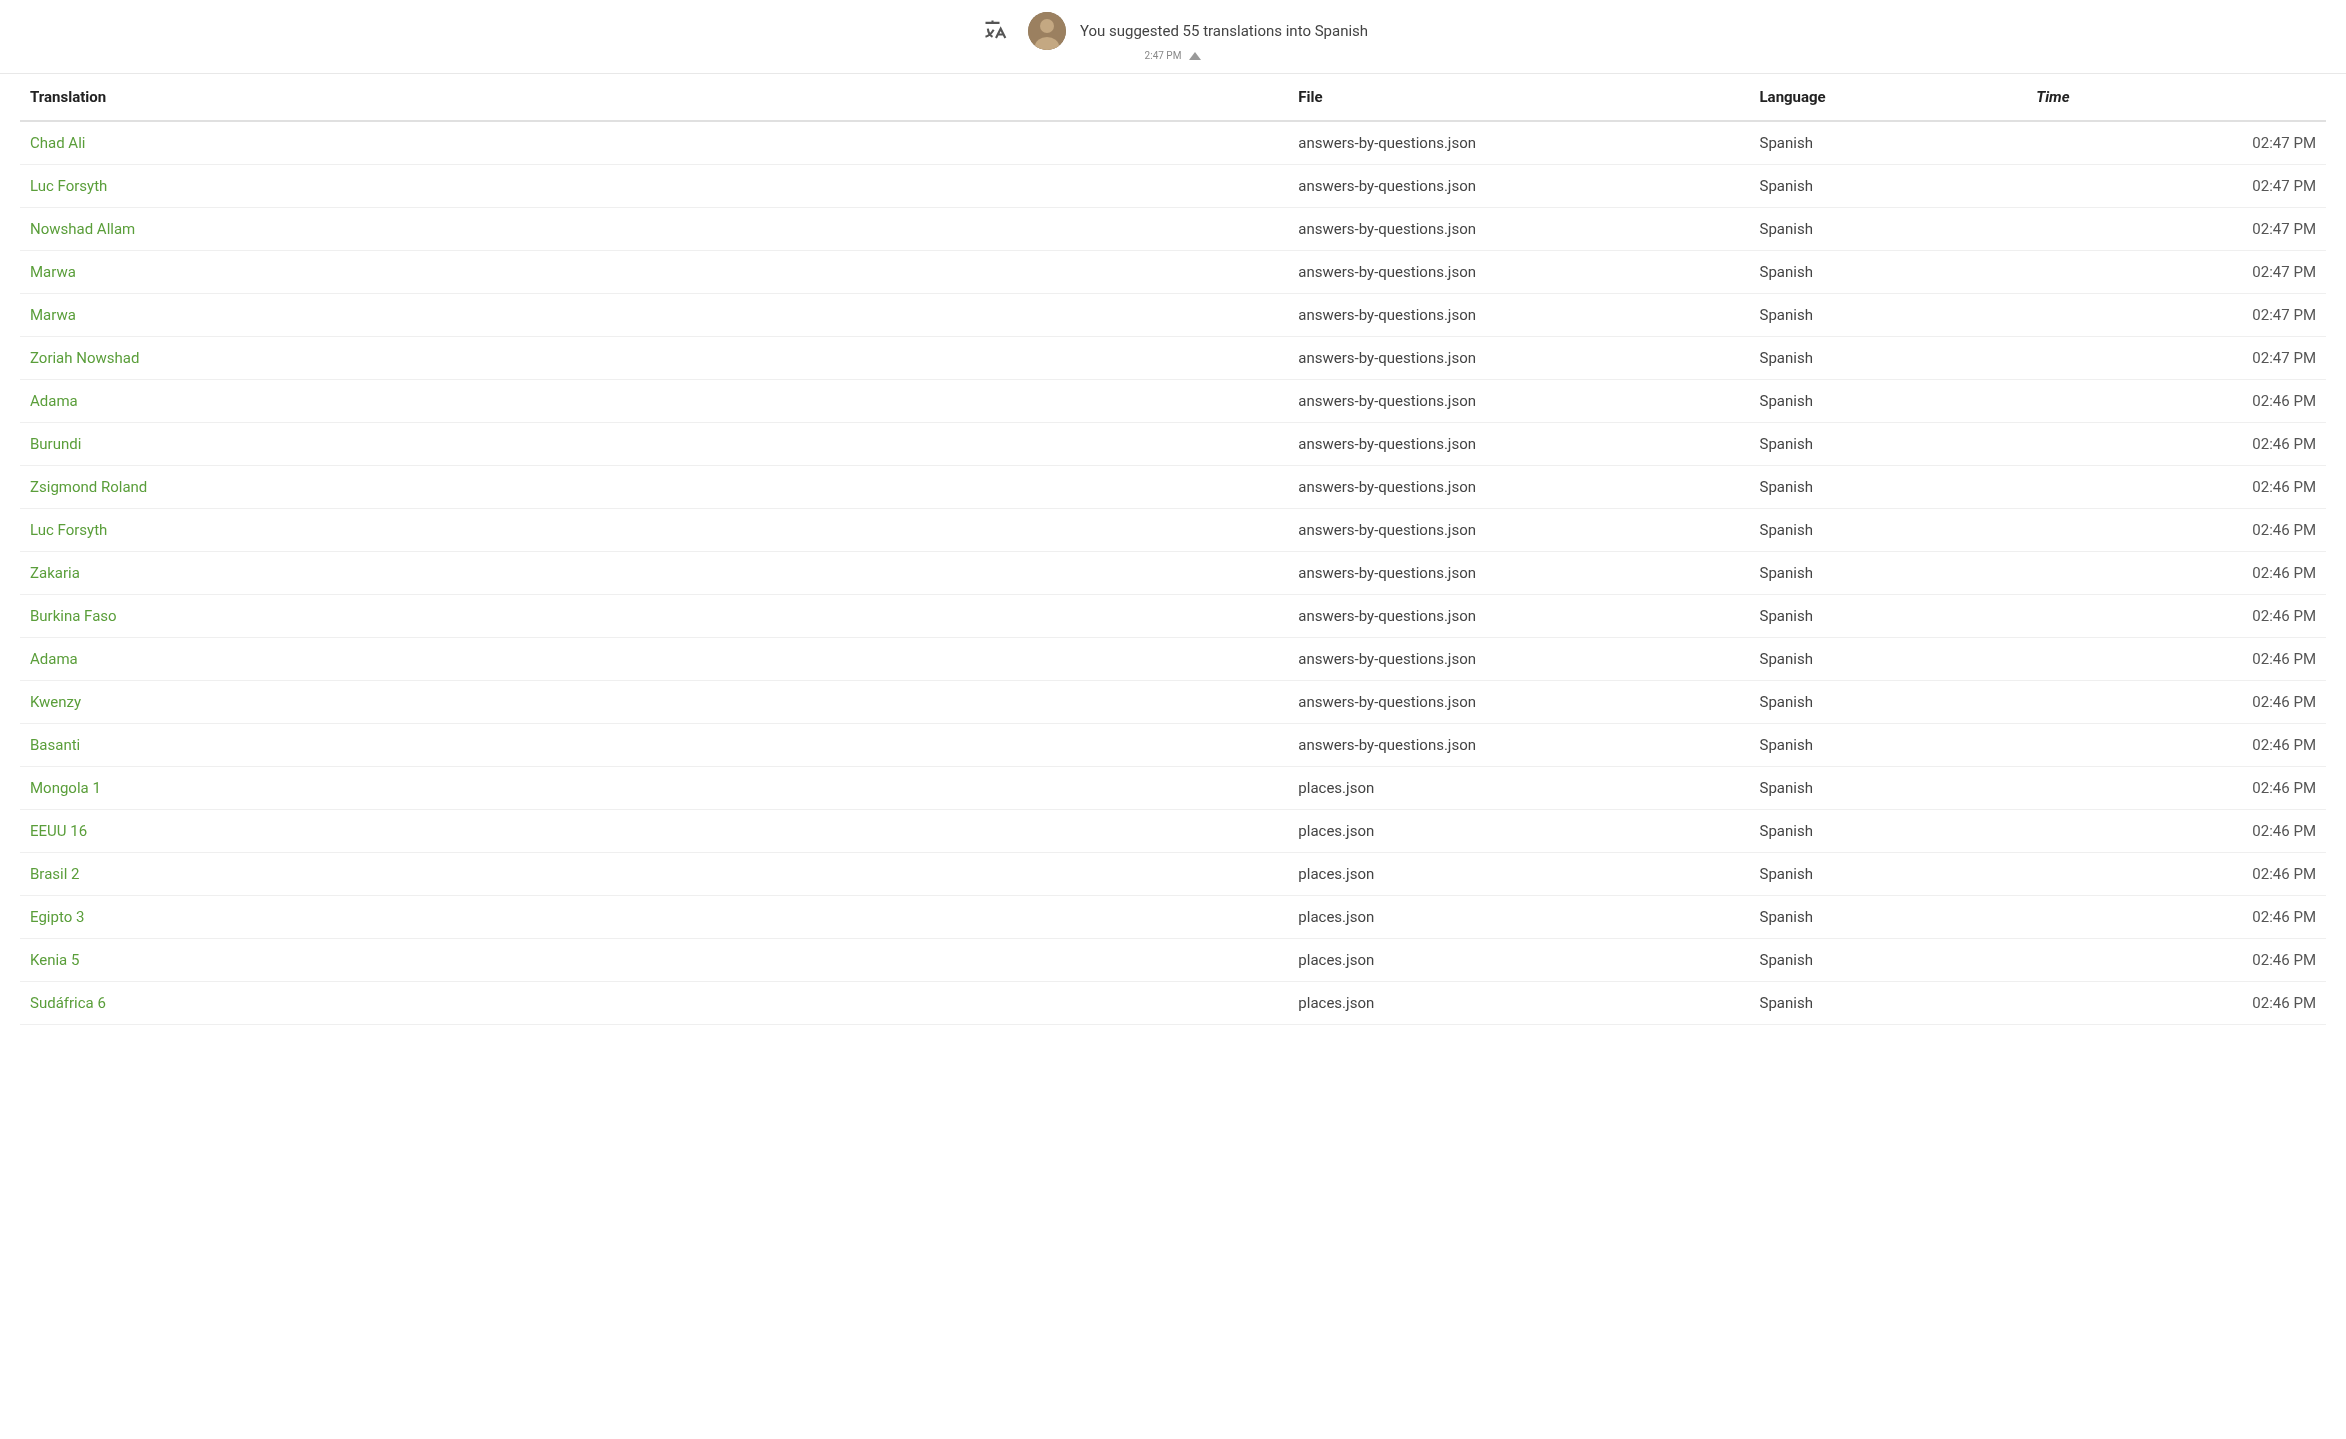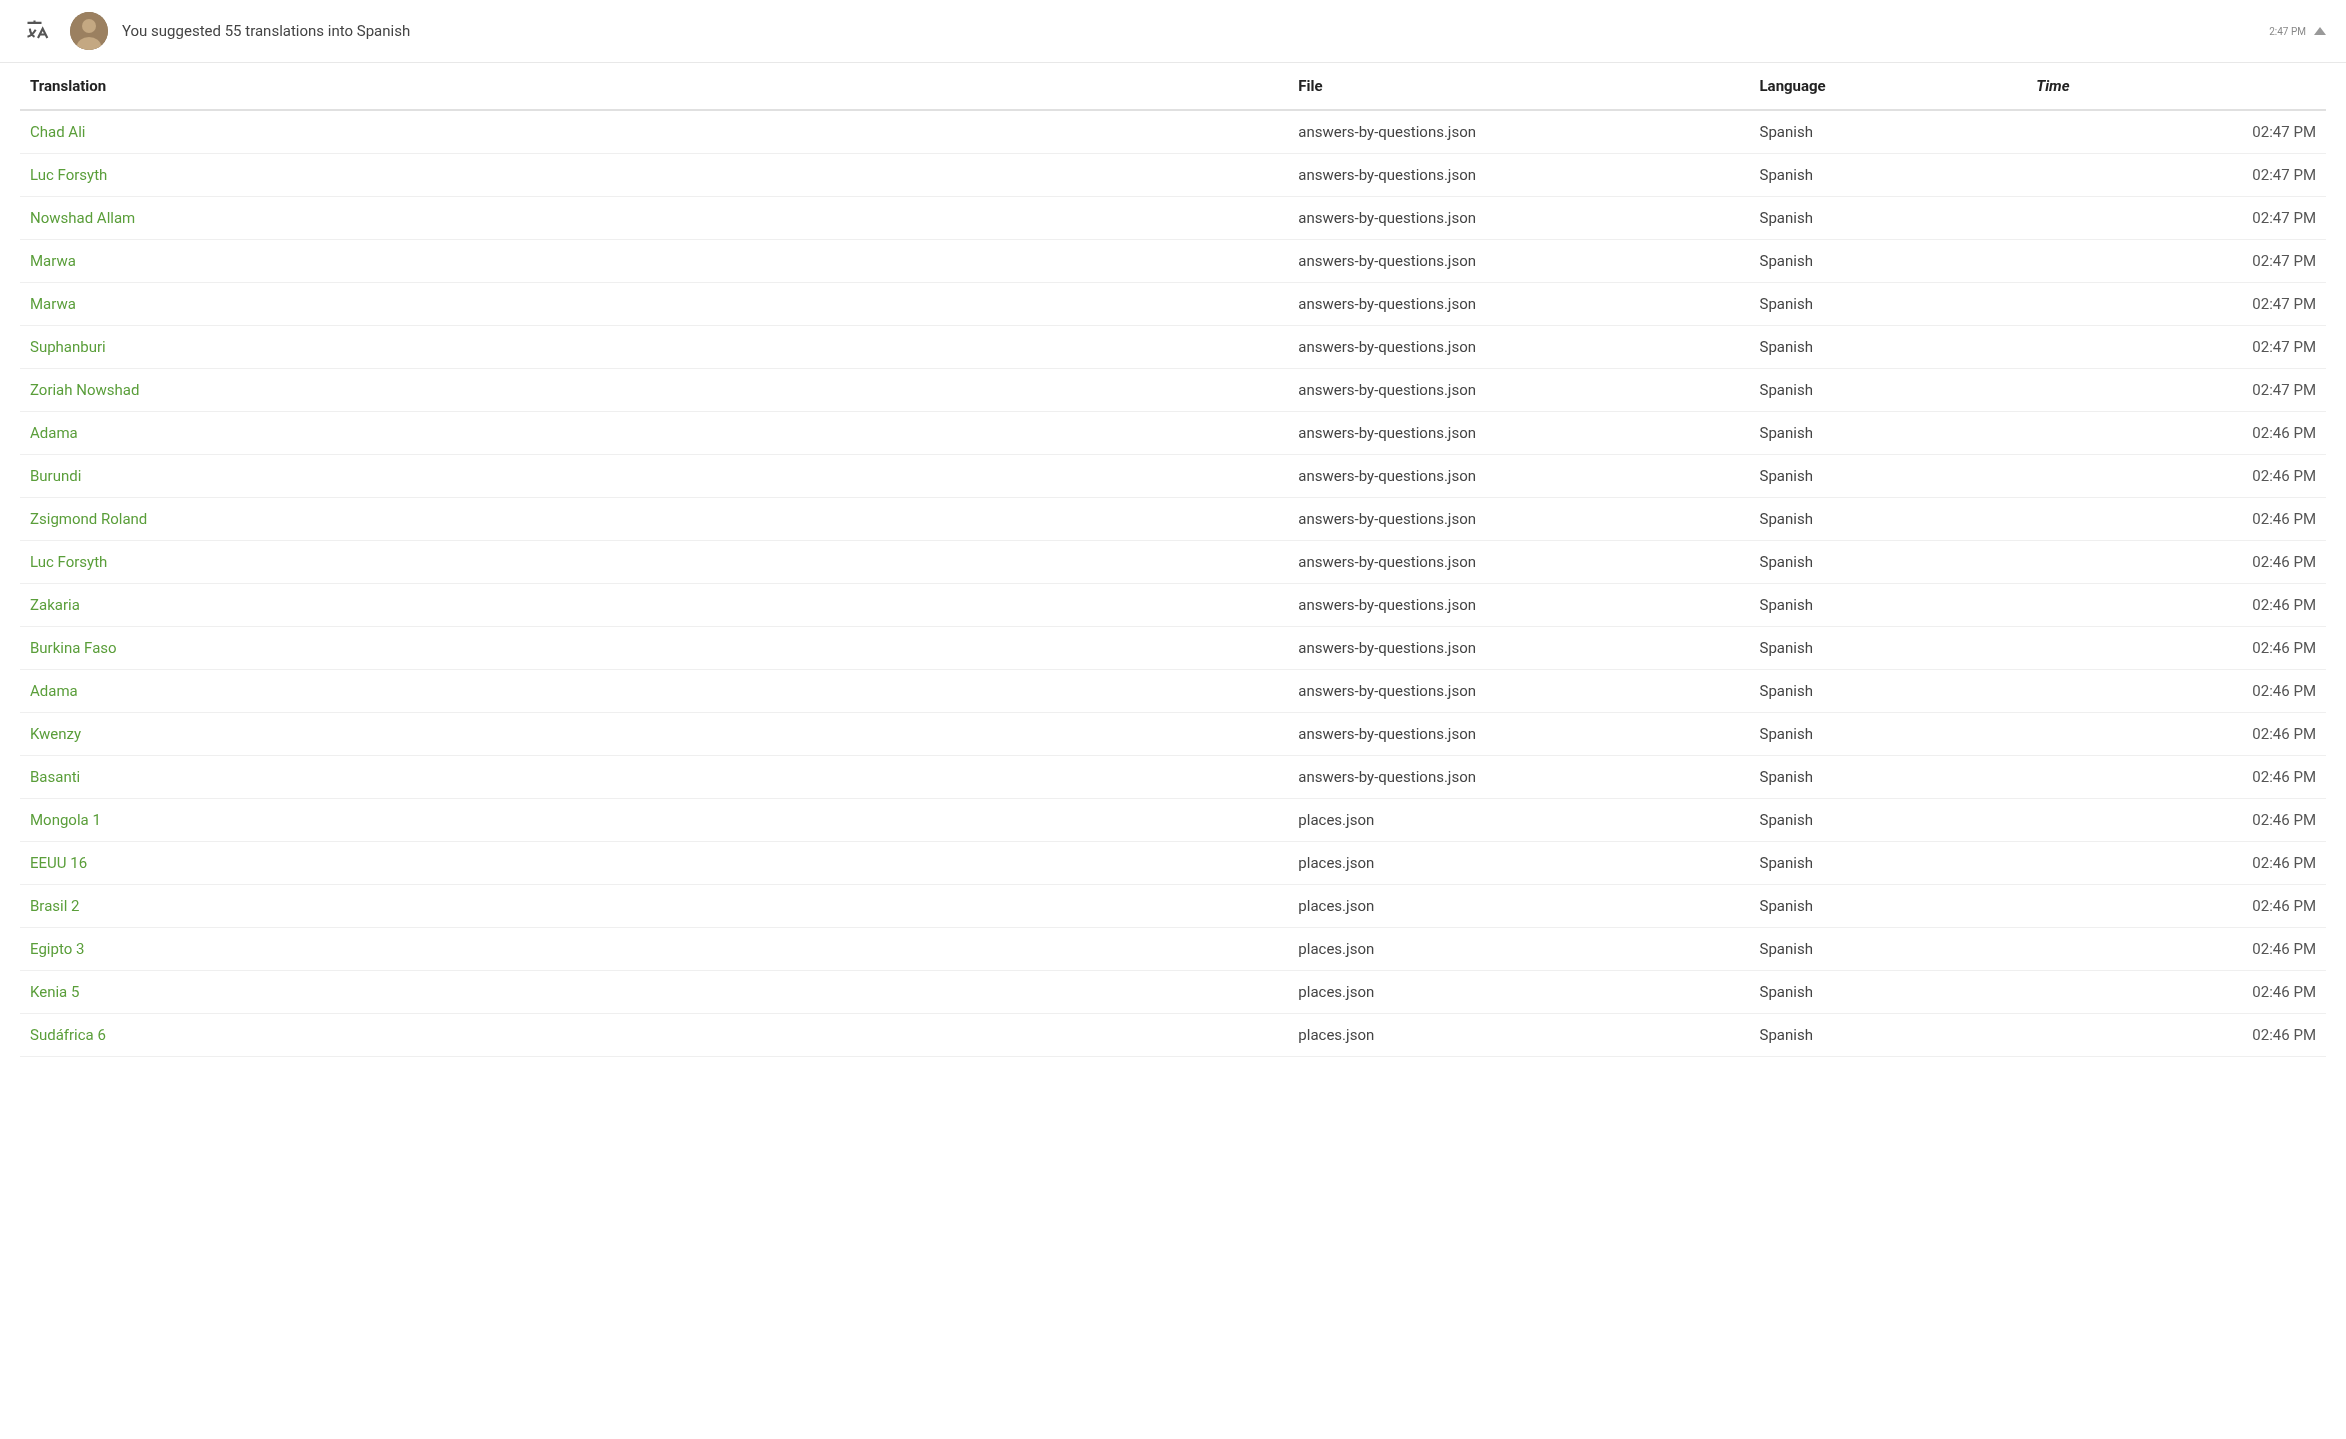--- a/index.html
+++ b/index.html
@@ -15,20 +15,21 @@
       font-size: 15px;
     }
 
     .header {
       display: flex;
       align-items: center;
       justify-content: space-between;
       padding: 12px 20px;
       border-bottom: 1px solid #e8e8e8;
       background: #fff;
+      flex-direction: column;
     }
 
     .header-left {
       display: flex;
       align-items: center;
       gap: 14px;
     }
 
     .app-icon {
       width: 36px;
@@ -198,26 +199,20 @@
           <td>Spanish</td>
           <td>02:47 PM</td>
         </tr>
         <tr>
           <td>Marwa</td>
           <td>answers-by-questions.json</td>
           <td>Spanish</td>
           <td>02:47 PM</td>
         </tr>
         <tr>
-          <td>Suphanburi</td>
-          <td>answers-by-questions.json</td>
-          <td>Spanish</td>
-          <td>02:47 PM</td>
-        </tr>
-        <tr>
           <td>Zoriah Nowshad</td>
           <td>answers-by-questions.json</td>
           <td>Spanish</td>
           <td>02:47 PM</td>
         </tr>
         <tr>
           <td>Adama</td>
           <td>answers-by-questions.json</td>
           <td>Spanish</td>
           <td>02:46 PM</td>

